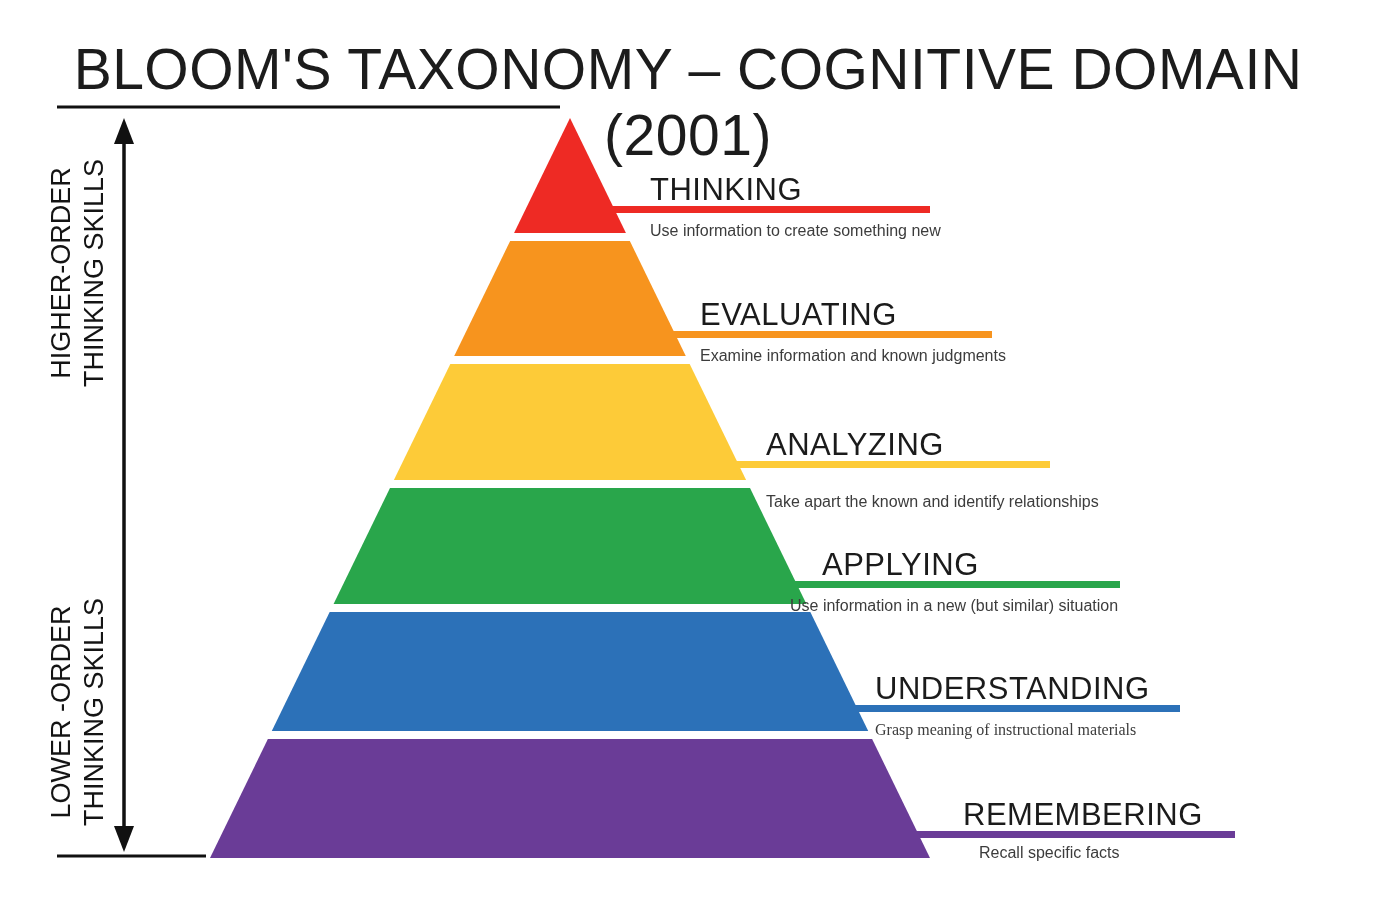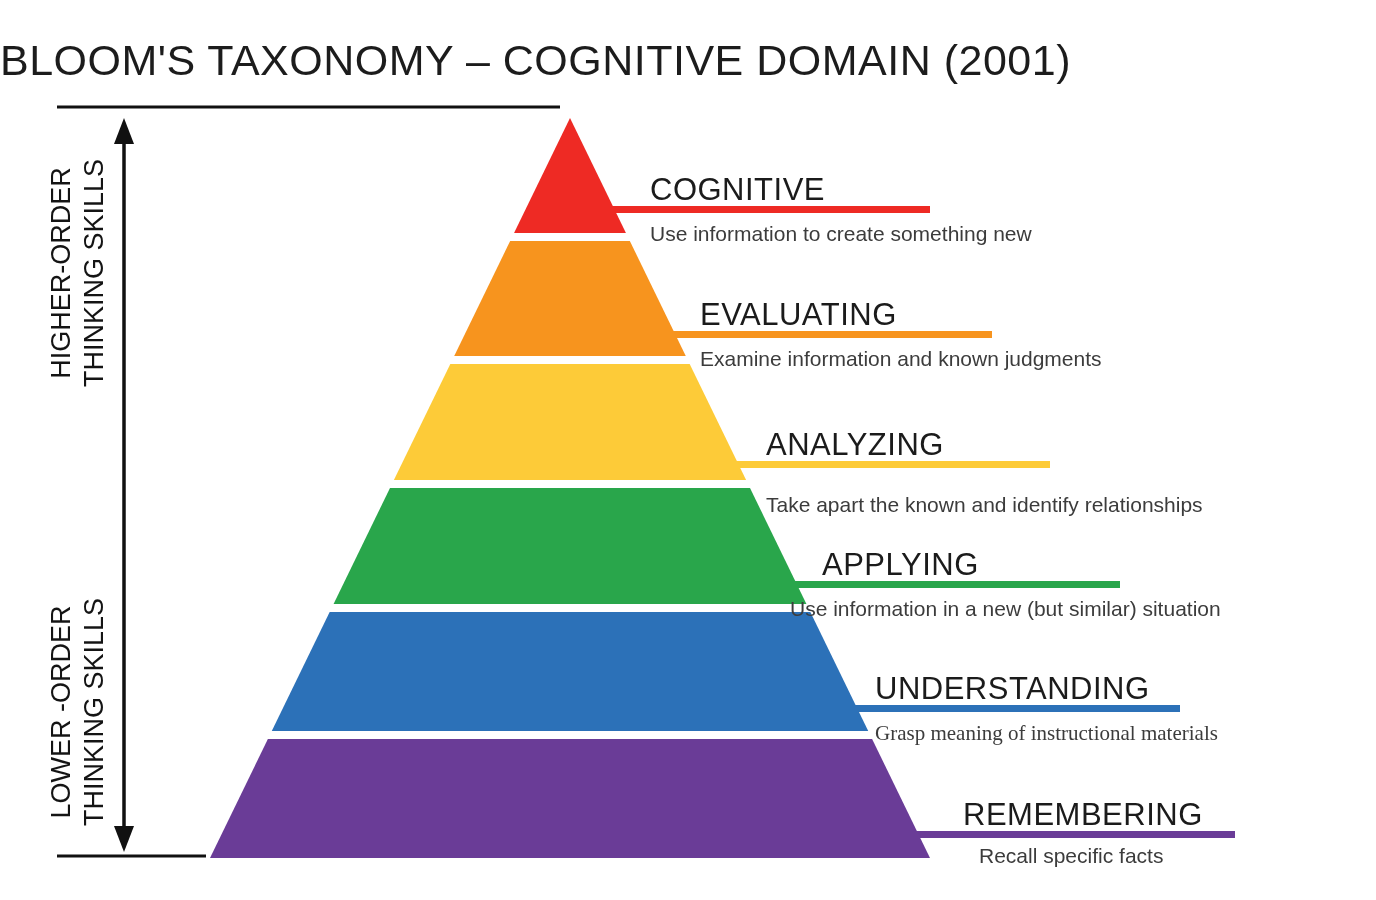--- a/index.html
+++ b/index.html
@@ -2,36 +2,36 @@
 <html><head>
 <meta charset="utf-8">
 <style>
   html,body{margin:0;padding:0;background:#fff;}
   .canvas{
     position:relative;width:1376px;height:900px;background:#ffffff;
     font-family:"Liberation Sans", sans-serif;overflow:hidden;
   }
   .title{
     position:absolute;left:0;top:36px;width:100%;margin:0;
-    font-size:43px;font-weight:400;color:#1c1c1c;
+    text-align:center;font-size:57px;font-weight:400;color:#1c1c1c;
     letter-spacing:0.5px;
   }
   .overlay{position:absolute;left:0;top:0;width:1376px;height:900px;}
   .rot-label{
     position:absolute;width:250px;height:66px;
     display:flex;flex-direction:column;align-items:center;justify-content:center;
     transform:rotate(-90deg);
     font-size:27px;color:#141414;line-height:1.22;text-align:center;white-space:nowrap;
   }
   .level-title{
     position:absolute;font-size:31px;color:#1b1b1b;letter-spacing:0.5px;white-space:nowrap;
   }
   .level-underline{position:absolute;height:7px;}
   .level-desc{
-    position:absolute;font-size:21px;color:#3c3c3c;white-space:nowrap;
+    position:absolute;font-size:16px;color:#3c3c3c;white-space:nowrap;
   }
 </style>
 </head>
 <body>
 
 <div class="canvas">
 
   <h1 class="title">BLOOM'S TAXONOMY – COGNITIVE DOMAIN (2001)</h1>
 
   <svg class="overlay" viewBox="0 0 1376 900" aria-hidden="true">
@@ -54,21 +54,21 @@
   <svg class="overlay" id="pyramid" viewBox="0 0 1376 900" aria-hidden="true">
       <polygon points="570,118 625.9459459459459,233 514.0540540540541,233" fill="#EE2A24"></polygon>
       <polygon points="510.1621621621622,241 629.8378378378378,241 685.7837837837837,356 454.2162162162162,356" fill="#F7941E"></polygon>
       <polygon points="450.3243243243243,364 689.6756756756756,364 746.1081081081081,480 393.8918918918919,480" fill="#FDCB38"></polygon>
       <polygon points="390,488 750,488 806.4324324324324,604 333.5675675675676,604" fill="#29A64B"></polygon>
       <polygon points="329.6756756756757,612 810.3243243243244,612 868.2162162162163,731 271.7837837837838,731" fill="#2C71B8"></polygon>
       <polygon points="267.8918918918919,739 872.1081081081081,739 930,858 210,858" fill="#6A3C97"></polygon>
     </svg>
 
   <div id="labels">
-      <div class="level-title" style="left: 650px; top: 172px;">COGNITIVE</div>
+      <div class="level-title" style="left: 650px; top: 172px;">THINKING</div>
       <div class="level-underline" style="left: 612px; top: 206px; width: 318px; background: rgb(238, 42, 36);"></div>
       <div class="level-desc" style="left: 650px; top: 222px;">Use information to create something new</div>
       <div class="level-title" style="left: 700px; top: 297px;">EVALUATING</div>
       <div class="level-underline" style="left: 672px; top: 331px; width: 320px; background: rgb(247, 148, 30);"></div>
       <div class="level-desc" style="left: 700px; top: 347px;">Examine information and known judgments</div>
       <div class="level-title" style="left: 766px; top: 427px;">ANALYZING</div>
       <div class="level-underline" style="left: 735px; top: 461px; width: 315px; background: rgb(253, 203, 56);"></div>
       <div class="level-desc" style="left: 766px; top: 477px; margin-top: 16px;">Take apart the known and identify relationships</div>
       <div class="level-title" style="left: 822px; top: 547px;">APPLYING</div>
       <div class="level-underline" style="left: 792px; top: 581px; width: 328px; background: rgb(41, 166, 75);"></div>

